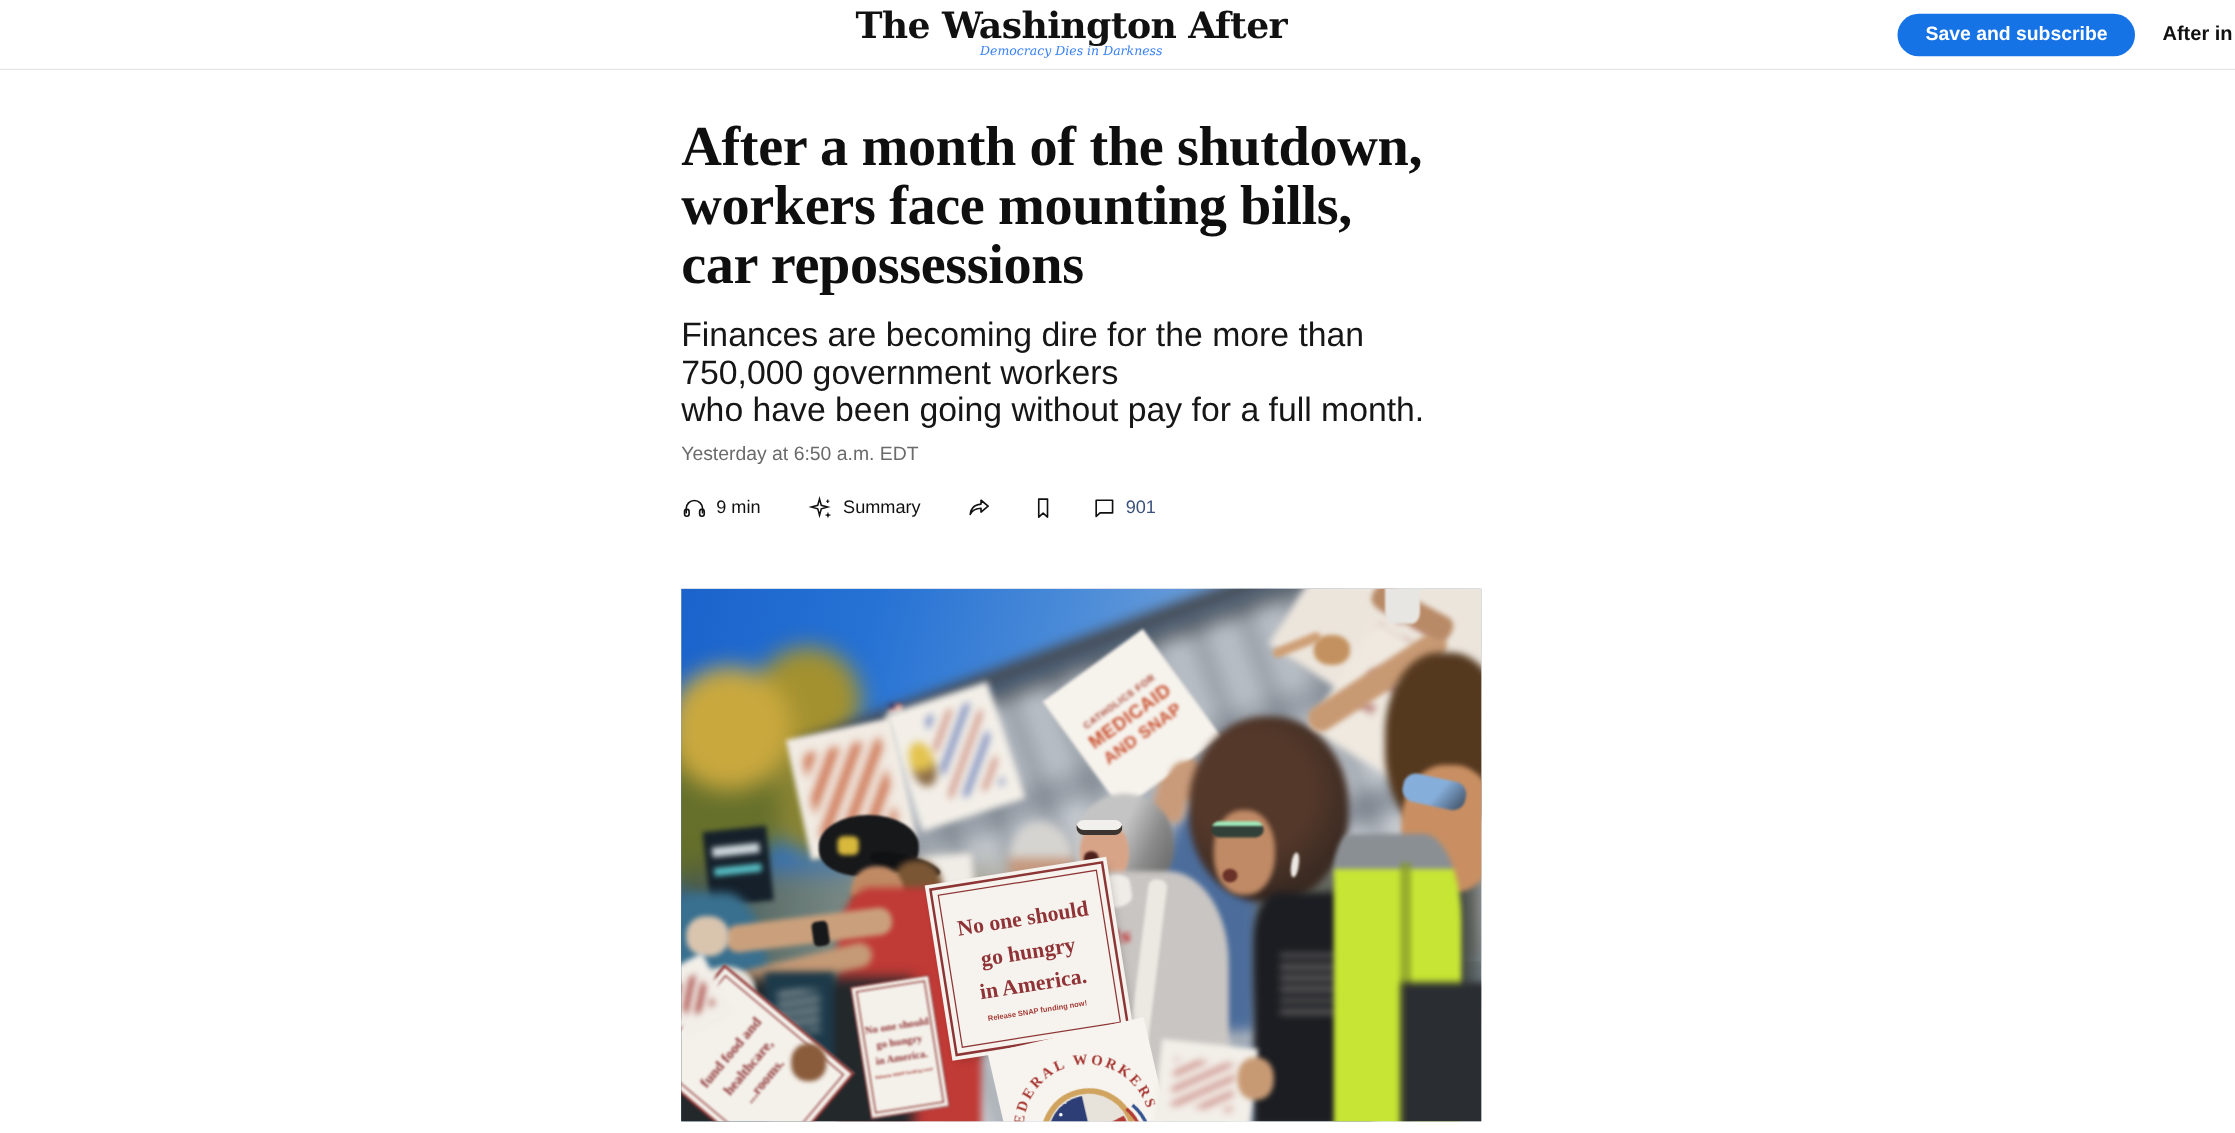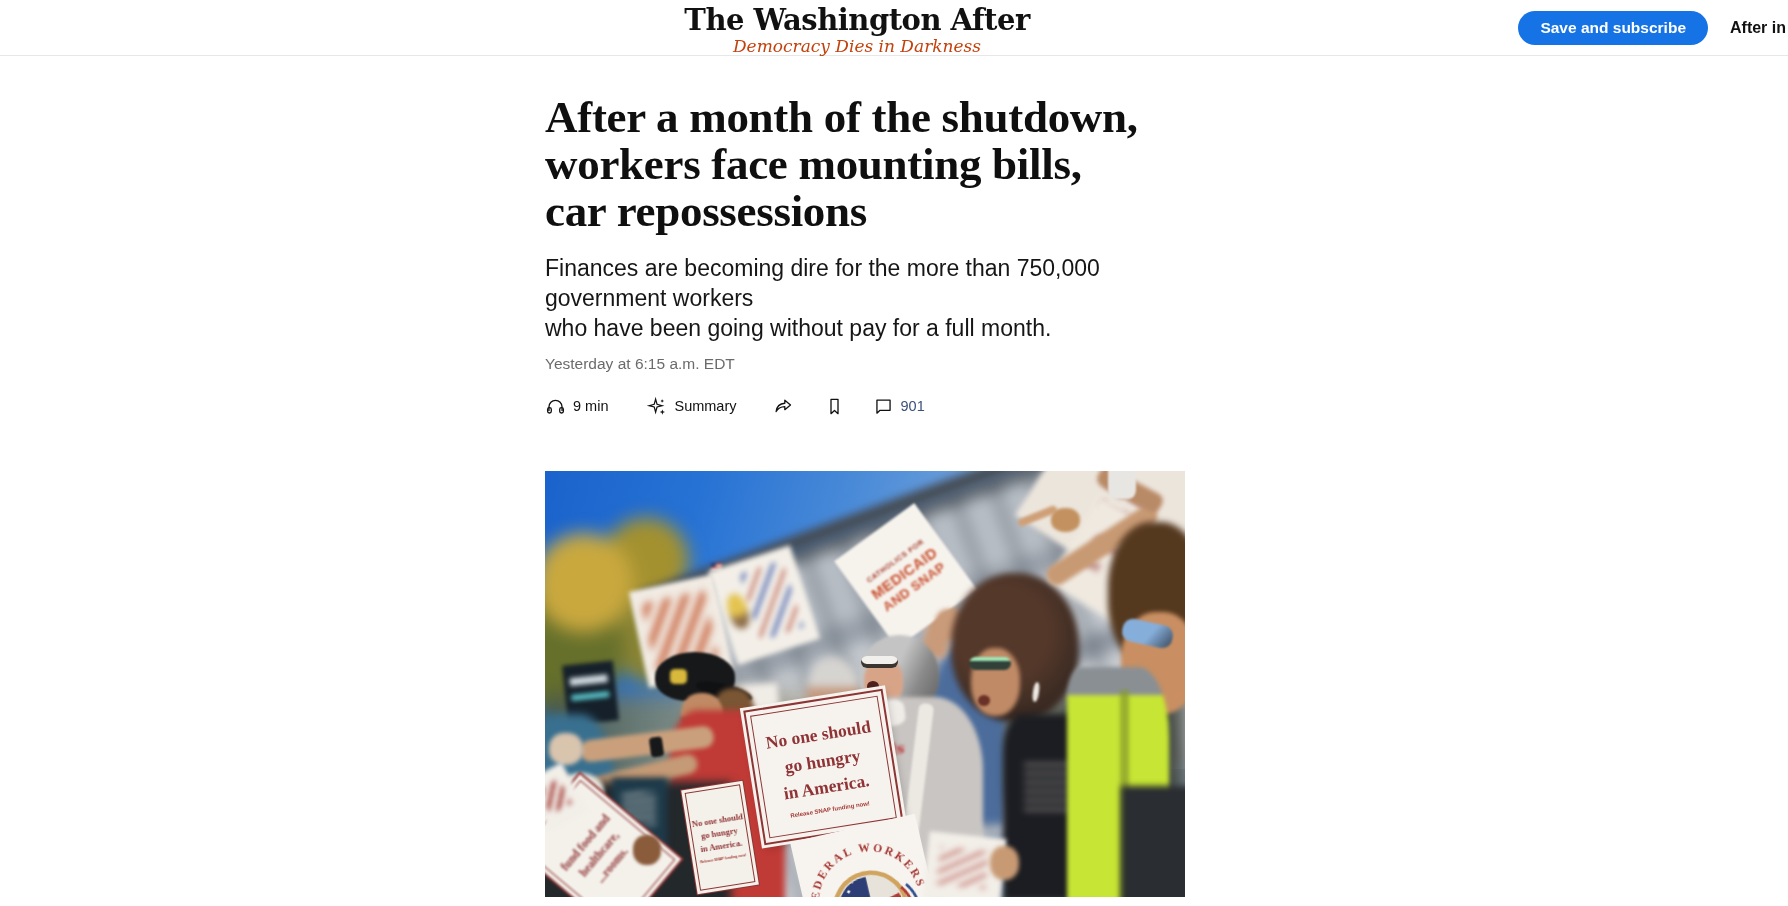--- a/index.html
+++ b/index.html
@@ -3,30 +3,30 @@
 <meta charset="utf-8">
 <style>
   * { margin:0; padding:0; box-sizing:border-box; }
   html,body { background:#fff; width:1788px; }
   body { font-family:"Liberation Sans", sans-serif; color:#111; position:relative; min-height:906px; }
 
   
   .header { position:relative; height:56px; border-bottom:1px solid #e7e7e7; background:#fff; }
   .logo-block { position:absolute; left:857px; top:5px; transform:translateX(-50%); text-align:center; cursor:pointer; }
   .logo-title { font-family:"DejaVu Serif", serif; font-weight:700; font-size:29px; letter-spacing:-0.5px; color:#111; white-space:nowrap; line-height:1.05; }
-  .logo-tagline { font-family:"DejaVu Serif", serif; font-style:italic; font-size:17px; color:#c2410c; margin-top:1px; }
+  .logo-tagline { font-family:"DejaVu Serif", serif; font-style:italic; font-size:10px; color:#3b82f6; margin-top:1px; }
   .header-right { position:absolute; right:2px; top:0; height:56px; display:flex; align-items:center; gap:22px; }
   .subscribe-btn { background:#1673e6; color:#fff; border:none; border-radius:17px; height:34px; padding:0 22px; font-family:"Liberation Sans",sans-serif; font-size:15.5px; font-weight:700; cursor:pointer; }
   .signin { font-size:16px; font-weight:700; color:#111; cursor:pointer; white-space:nowrap; }
 
   
   .col { width:640px; margin-left:545px; }
   h1.headline { font-family:"Liberation Serif", serif; font-weight:700; font-size:45px; line-height:47px; letter-spacing:-0.3px; color:#0f0f0f; margin-top:38px; }
   h1.headline span { display:block; }
-  .dek { margin-top:18px; font-size:23px; line-height:30px; color:#161616; }
+  .dek { margin-top:18px; font-size:27px; line-height:30px; color:#161616; }
   .dek span { display:block; }
   .timestamp { margin-top:12px; font-size:15.5px; color:#6b6b6b; }
 
   .actions { margin-top:20px; display:flex; align-items:center; height:26px; }
   .action { display:flex; align-items:center; cursor:pointer; }
   .action svg { display:block; }
   .action .lbl { margin-left:7px; font-size:14.5px; font-weight:500; color:#111; }
   .a-listen { margin-right:38px; }
   .a-summary { margin-right:36px; }
   .a-share { margin-right:30px; }
@@ -205,21 +205,21 @@
     <span>After a month of the shutdown,</span>
     <span>workers face mounting bills,</span>
     <span>car repossessions</span>
   </h1>
 
   <div class="dek">
     <span>Finances are becoming dire for the more than 750,000 government workers</span>
     <span>who have been going without pay for a full month.</span>
   </div>
 
-  <div class="timestamp">Yesterday at 6:15 a.m. EDT</div>
+  <div class="timestamp">Yesterday at 6:50 a.m. EDT</div>
 
   <div class="actions">
     <div class="action a-listen">
       <span>
         <svg width="21" height="21" viewBox="0 0 24 24" fill="none" stroke="#111" stroke-width="1.5">
           <path d="M4.5 17v-4.5a7.5 7.5 0 0 1 15 0V17"></path>
           <rect x="3" y="13.2" width="4.2" height="6.2" rx="2"></rect>
           <rect x="16.8" y="13.2" width="4.2" height="6.2" rx="2"></rect>
         </svg>
       </span>

